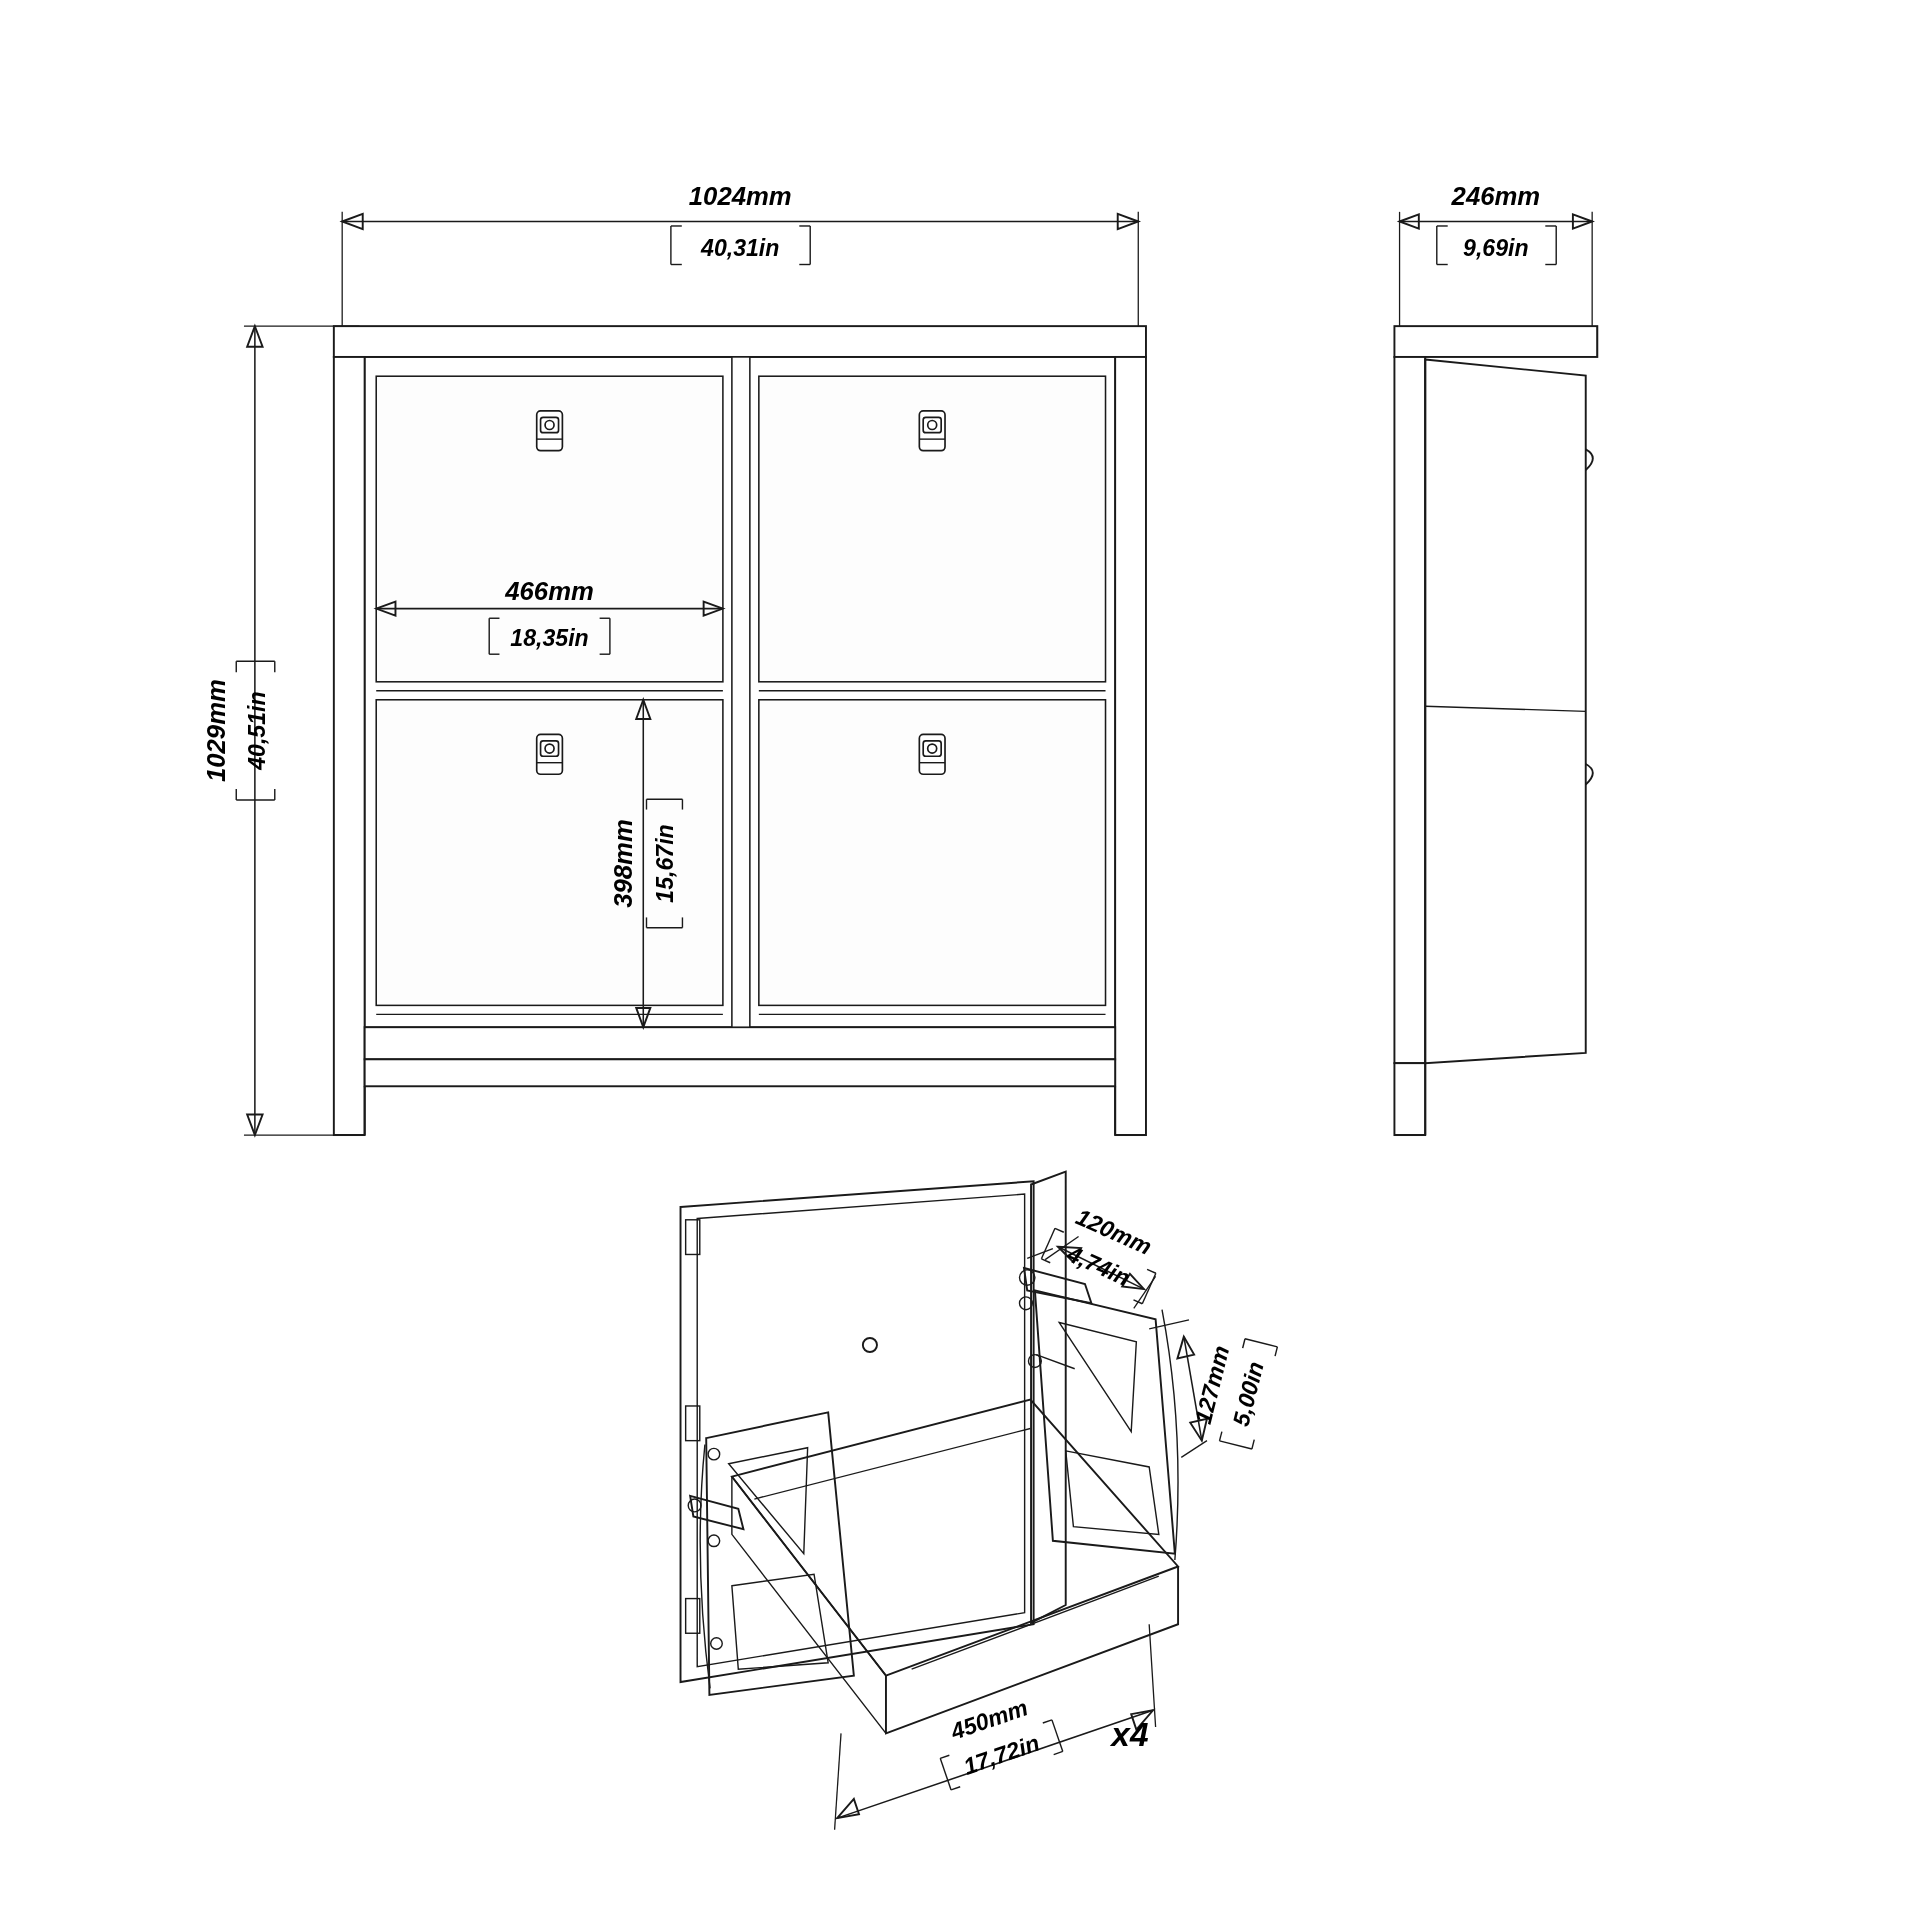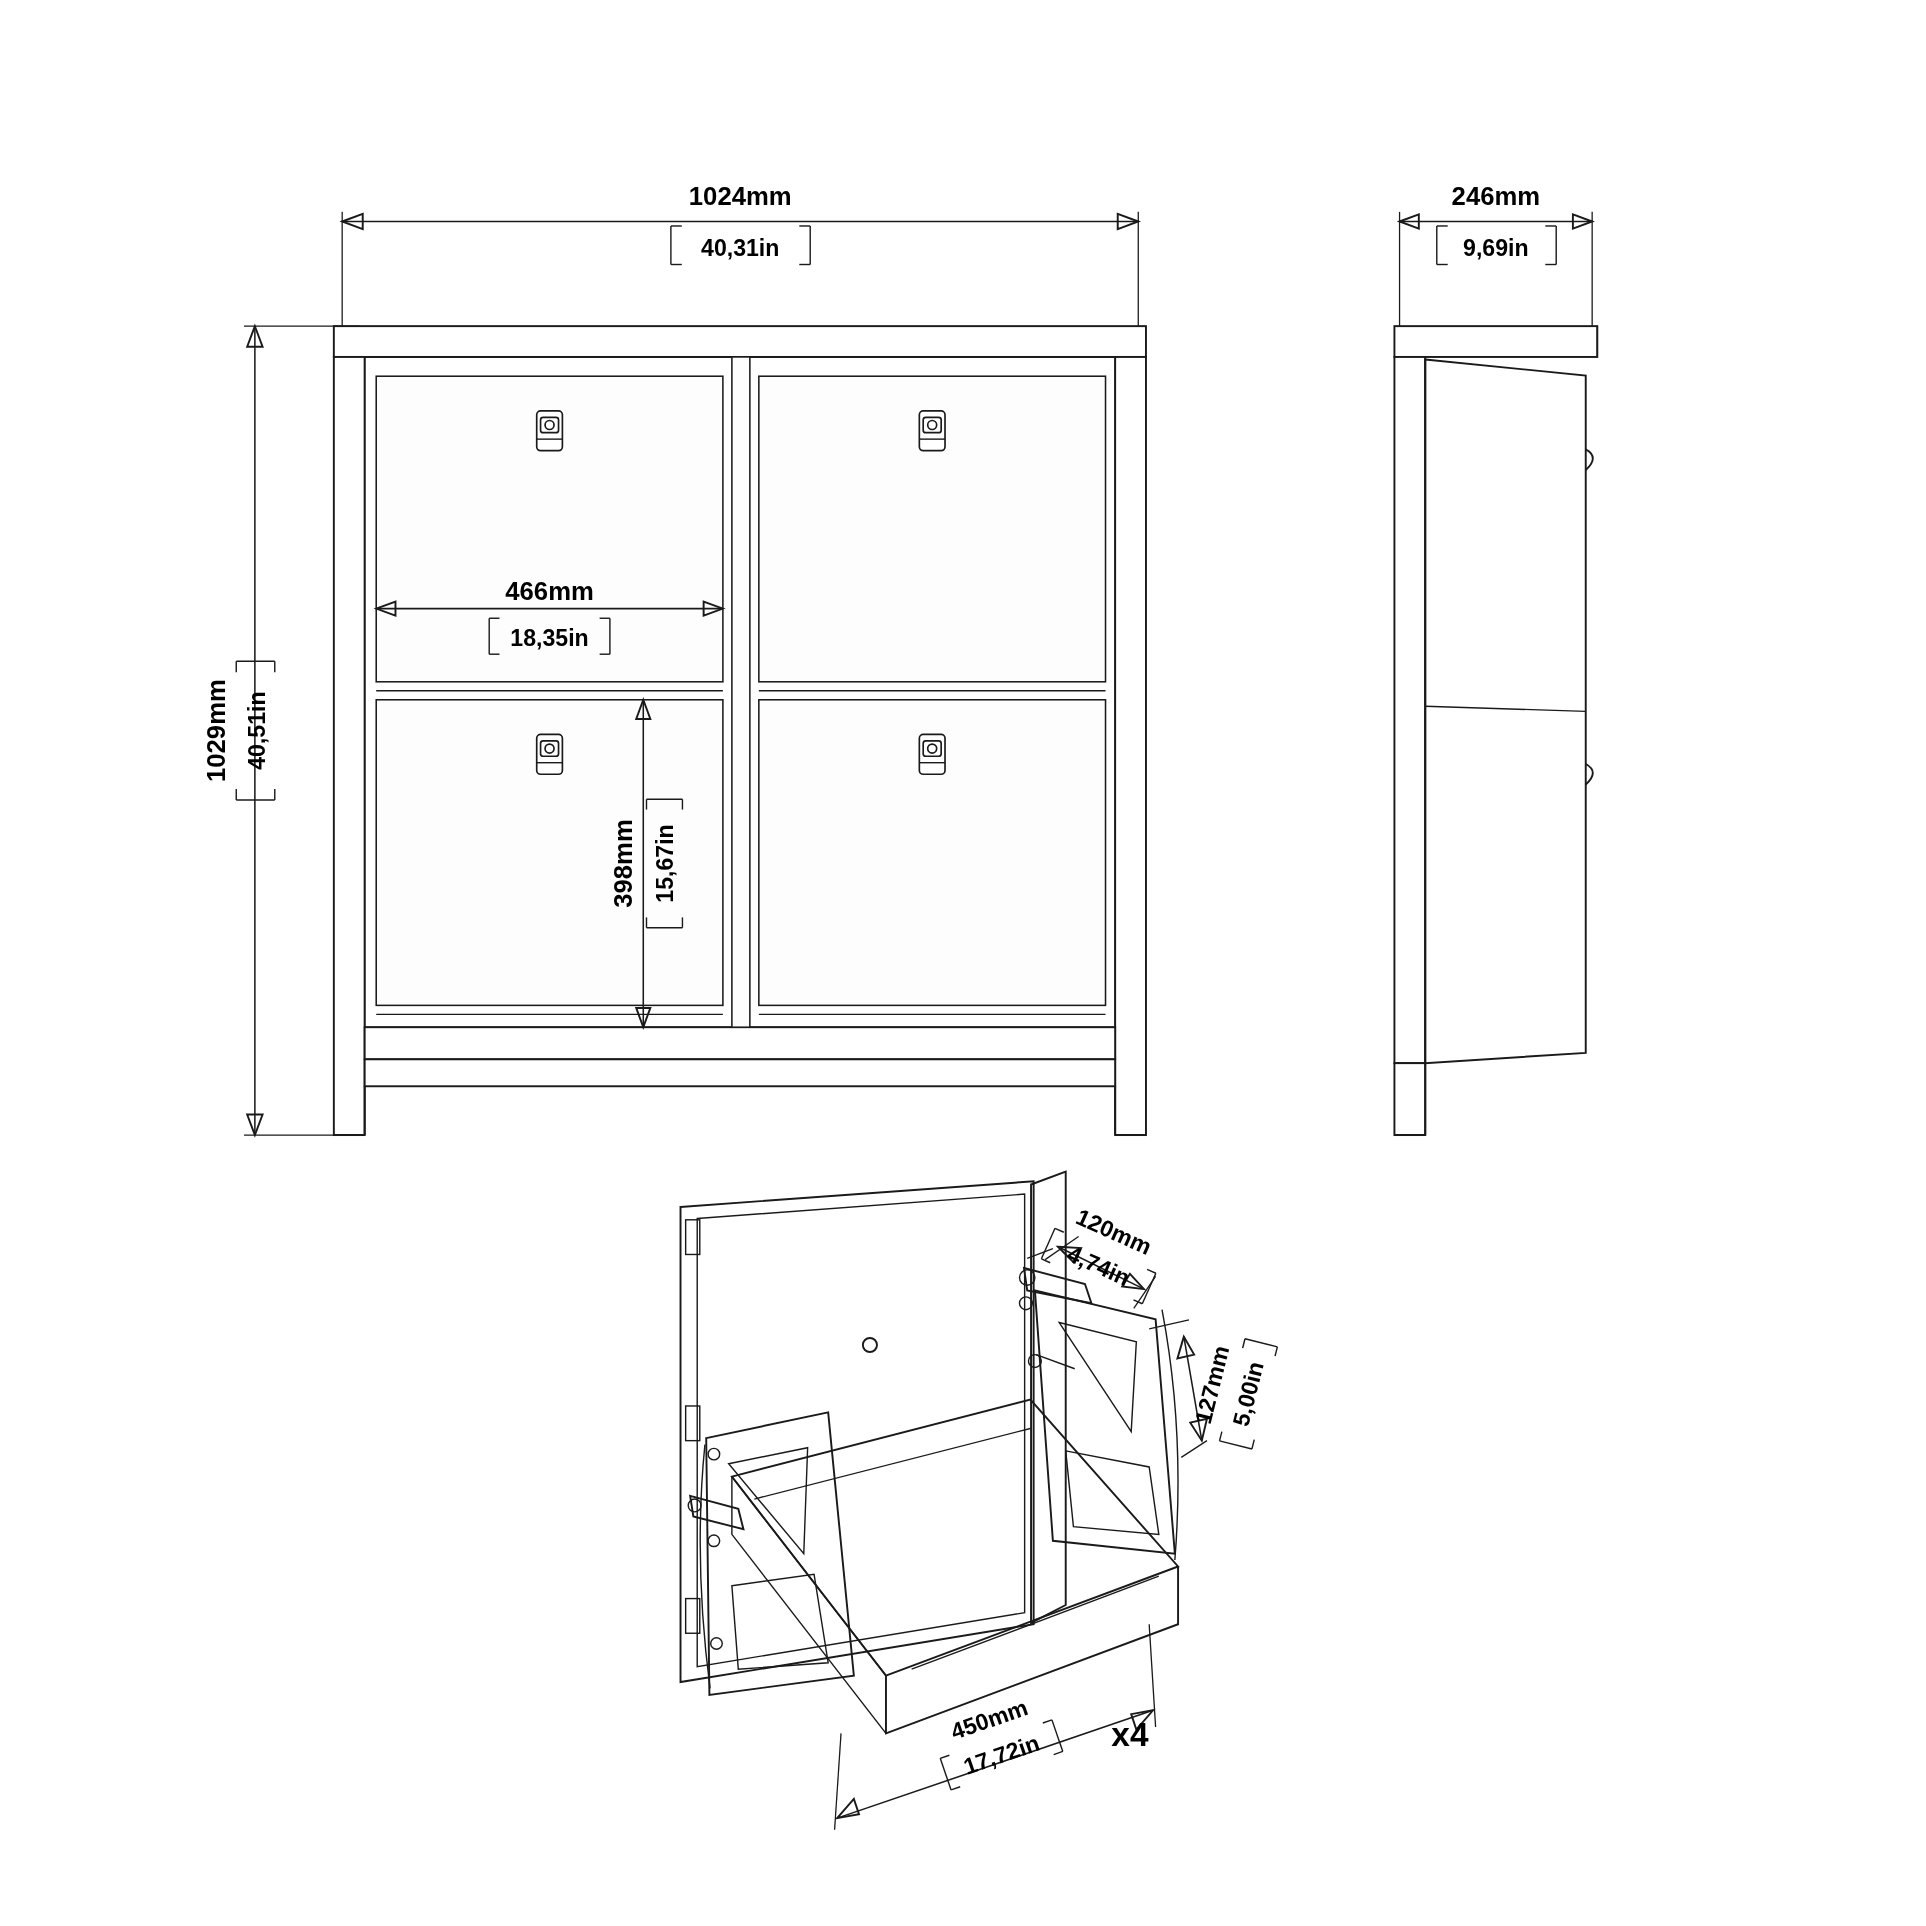--- a/index.html
+++ b/index.html
@@ -11,20 +11,21 @@
     width: 1926px;
     height: 1926px;
     font-family: "Liberation Sans", sans-serif;
     color: #000000;
     overflow: hidden;
   }
   #sheet {
     position: relative;
     width: 1925px;
     height: 1926px;
+    font-style: italic;
   }
   svg.drawing {
     position: absolute;
     top: 0;
     left: 0;
     width: 1926px;
     height: 1926px;
   }
   .dim-text {
     font-family: "Liberation Sans", sans-serif;

